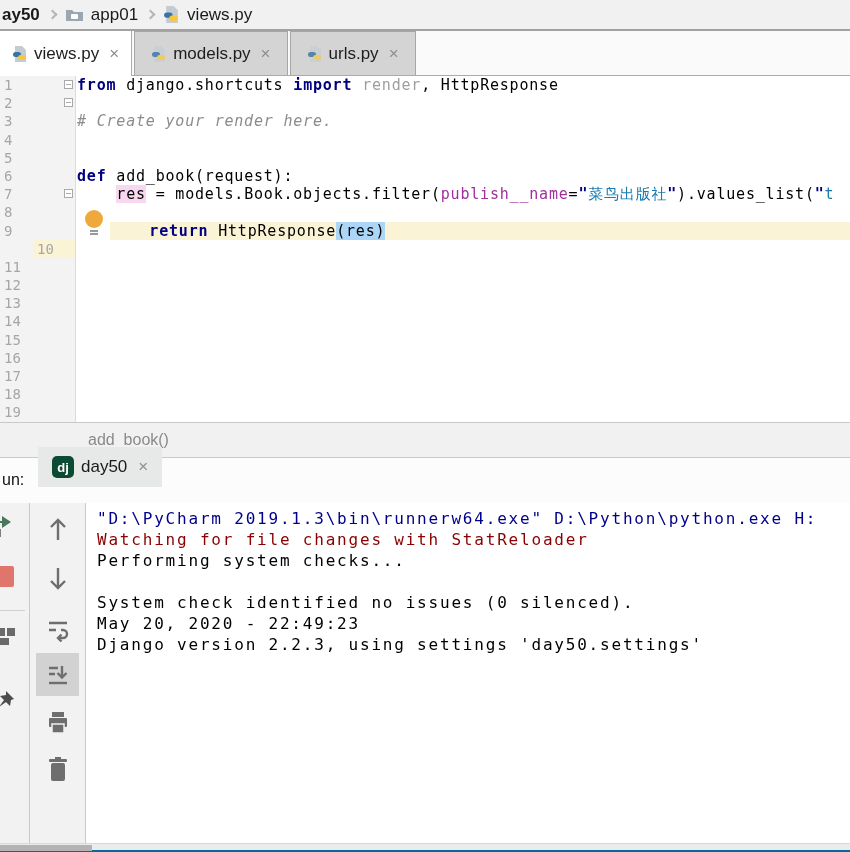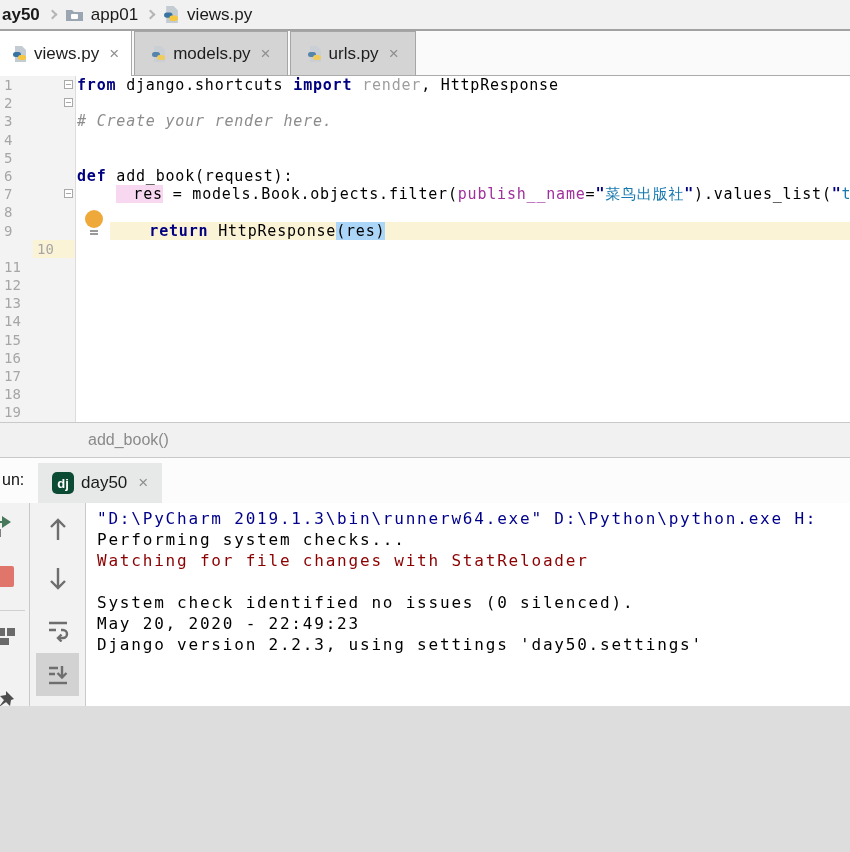--- a/index.html
+++ b/index.html
@@ -1,17 +1,17 @@
 <!DOCTYPE html>
 <html><head>
 <meta charset="utf-8">
 <style>
   * { margin:0; padding:0; box-sizing:border-box; }
   body { background:#ddd; }
-  .app{ position:relative; width:850px; height:706px; background:#0369a1; overflow:hidden;
+  .app{ position:relative; width:850px; height:852px; background:#0369a1; overflow:hidden;
         font-family:"Liberation Sans",sans-serif; }
 
   
   .crumb-bar{ height:31px; background:#f1f1f1; border-bottom:2px solid #a2a2a2;
               display:flex; align-items:center; padding-left:2px; gap:7px; }
   .crumb-txt{ font-size:17px; color:#1a1a1a; }
   .crumb-txt.bold{ font-weight:bold; }
   .crumb-sep{ width:7px; height:7px; border-top:2px solid #b5b5b5; border-right:2px solid #b5b5b5;
               transform:rotate(45deg); margin:0 2px; }
 
@@ -36,33 +36,33 @@
   .code{ position:absolute; left:77px; top:0; right:0; height:100%; }
   .code-row{ height:18.2px; line-height:18.2px; font-size:15px; letter-spacing:0.8px; white-space:pre; }
   .current{ background:#fbf3d5;margin-left:33px; }
   .tok-kw{ color:#000080; font-weight:bold; }
   .tok-pl{ color:#000; }
   .tok-dim{ color:#9e9e9e; }
   .tok-cm{ color:#8c8c8c; font-style:italic; }
   .tok-param{ color:#a0309d; }
   .tok-str{ color:#1879b0; }
   .tok-strq{ color:#000080; font-weight:bold; }
-  .tok-pink{ background:#f8d7f1;padding-left:17px; }
+  .tok-pink{ background:#f8d7f1; }
   .tok-blue{ background:#abd6f8; }
   .bulb{ position:absolute; left:84px; top:133px; z-index:3; }
 
   
   .fn-bar{ height:36px; background:#f1f1f1; border-top:1px solid #c9c9c9; border-bottom:1px solid #c9c9c9;
            display:flex; align-items:center; }
   .fn-bar span{ margin-left:88px; font-size:16px; color:#8a8a8a; }
 
   
   .run-header{ height:45px; background:#fcfcfc; position:relative; }
   .run-label{ position:absolute; left:2px; top:13px; font-size:16px; color:#111; }
-  .run-tab{ position:absolute; left:38px; bottom:0; height:40px; background:#e7e9e9;
+  .run-tab{ position:absolute; left:38px; bottom:16px; height:40px; background:#e7e9e9;
             display:flex; align-items:center; gap:7px; padding:0 14px; }
   .dj-icon{ width:22px; height:22px; background:#0c4b33; border-radius:5px; color:#fff;
             font-weight:bold; font-size:13px; display:flex; align-items:center; justify-content:center; }
   .run-tab-name{ font-size:17px; color:#1a1a1a; }
 
   
   .run-body{ height:340px; display:flex; }
   .tcol{ background:#f2f2f2; position:relative; overflow:hidden; }
   .tcol1{ width:30px; border-right:1px solid #c9c9c9; }
   .tcol2{ width:56px; border-right:1px solid #c9c9c9; }
@@ -239,22 +239,22 @@
         </svg>
       <svg class="ticon" style="left:17px;top:253px" width="22" height="28">
           <rect x="4" y="7" width="14" height="18" rx="2" fill="#6e6e6e"></rect>
           <rect x="2" y="3" width="18" height="3" rx="1" fill="#6e6e6e"></rect>
           <rect x="8" y="1" width="6" height="2" fill="#6e6e6e"></rect>
         </svg>
     </div>
 
     <div class="console" id="console-lines">
         <div class="console-row"><span class="con-cmd">"D:\PyCharm 2019.1.3\bin\runnerw64.exe" D:\Python\python.exe H:</span></div>
+        <div class="console-row"><span class="con-err">Watching for file changes with StatReloader</span></div>
         <div class="console-row"><span class="tok-pl">Performing system checks...</span></div>
-        <div class="console-row"><span class="con-err">Watching for file changes with StatReloader</span></div>
         <div class="console-row"></div>
         <div class="console-row"><span class="tok-pl">System check identified no issues (0 silenced).</span></div>
         <div class="console-row"><span class="tok-pl">May 20, 2020 - 22:49:23</span></div>
         <div class="console-row"><span class="tok-pl">Django version 2.2.3, using settings 'day50.settings'</span></div>
       </div>
   </div>
 
   <div class="hscroll">
     <div class="hthumb"></div>
   </div>

